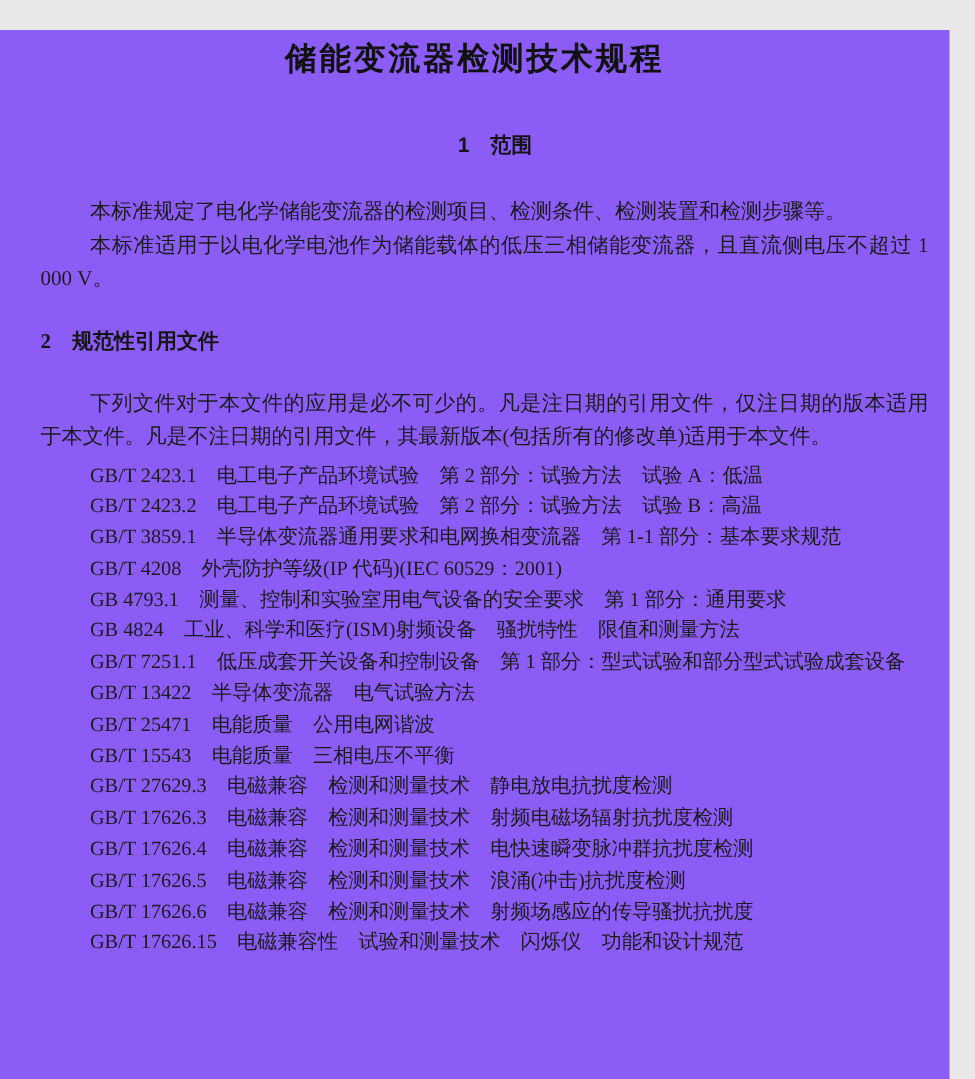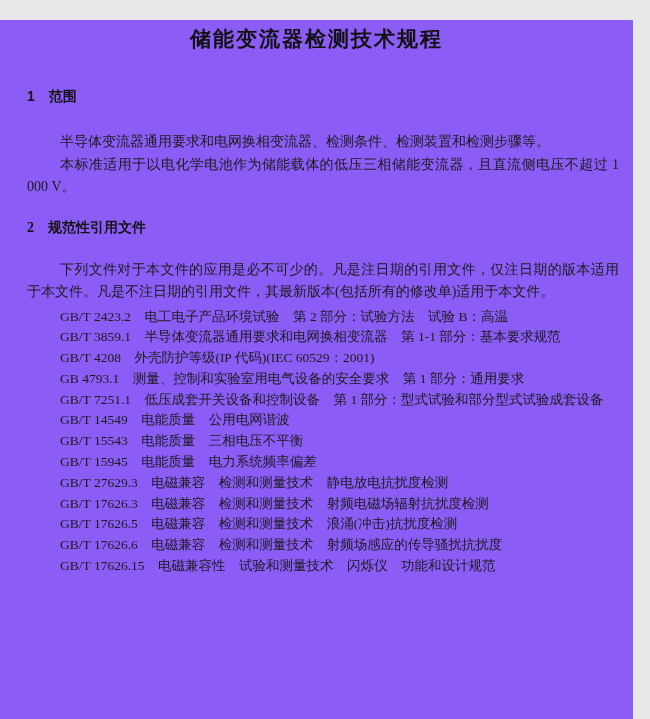--- a/index.html
+++ b/index.html
@@ -24,21 +24,21 @@
     color: #111111;
   }
   .section-heading {
     margin-left: 27px;
     font-family: "Liberation Sans", "DejaVu Sans", sans-serif;
     font-weight: bold;
     font-size: 14px;
     color: #151515;
   }
   .section-heading .sec-num { display: inline-block; margin-right: 14px; }
-  #heading-1 { margin-top: 35px; }
+  #heading-1 { margin-top: 35px; text-align: center; }
   #heading-2 { margin-top: 20px; font-family: Liberation Serif, serif; }
   .body-par {
     margin: 0 14px 0 27px;
     font-size: 14px;
     line-height: 22.5px;
     text-indent: 33px;
     text-align: justify;
   }
   #par-scope-1 { margin-top: 25px; }
   #par-scope-2 { margin-top: 0; }
@@ -62,39 +62,42 @@
 <body>
 
 <div class="page">
 
   <h1 class="doc-title">储能变流器检测技术规程</h1>
 
   <h2 class="section-heading" id="heading-1">
     <span class="sec-num">1</span><span>范围</span>
   </h2>
 
-  <p class="body-par" id="par-scope-1">半导体变流器通用要求和电网换相变流器、检测条件、检测装置和检测步骤等。</p>
+  <p class="body-par" id="par-scope-1">本标准规定了电化学储能变流器的检测项目、检测条件、检测装置和检测步骤等。</p>
 
   <p class="body-par" id="par-scope-2">本标准适用于以电化学电池作为储能载体的低压三相储能变流器，且直流侧电压不超过 1 000 V。</p>
 
   <h2 class="section-heading" id="heading-2">
     <span class="sec-num">2</span><span>规范性引用文件</span>
   </h2>
 
   <p class="body-par" id="par-ref-intro">下列文件对于本文件的应用是必不可少的。凡是注日期的引用文件，仅注日期的版本适用于本文件。凡是不注日期的引用文件，其最新版本(包括所有的修改单)适用于本文件。</p>
 
   <div class="references">
+      <p class="ref-item"><span>GB/T 2423.1　电工电子产品环境试验　第 2 部分：试验方法　试验 A：低温</span></p>
       <p class="ref-item"><span>GB/T 2423.2　电工电子产品环境试验　第 2 部分：试验方法　试验 B：高温</span></p>
       <p class="ref-item"><span>GB/T 3859.1　半导体变流器通用要求和电网换相变流器　第 1-1 部分：基本要求规范</span></p>
       <p class="ref-item"><span>GB/T 4208　外壳防护等级(IP 代码)(IEC 60529：2001)</span></p>
       <p class="ref-item"><span>GB 4793.1　测量、控制和实验室用电气设备的安全要求　第 1 部分：通用要求</span></p>
+      <p class="ref-item"><span>GB 4824　工业、科学和医疗(ISM)射频设备　骚扰特性　限值和测量方法</span></p>
       <p class="ref-item"><span>GB/T 7251.1　低压成套开关设备和控制设备　第 1 部分：型式试验和部分型式试验成套设备</span></p>
-      <p class="ref-item"><span>GB/T 14549　电能质量　公用电网谐波</span></p>
+      <p class="ref-item"><span>GB/T 13422　半导体变流器　电气试验方法</span></p>
+      <p class="ref-item"><span>GB/T 25471　电能质量　公用电网谐波</span></p>
       <p class="ref-item"><span>GB/T 15543　电能质量　三相电压不平衡</span></p>
-      <p class="ref-item"><span>GB/T 15945　电能质量　电力系统频率偏差</span></p>
       <p class="ref-item"><span>GB/T 27629.3　电磁兼容　检测和测量技术　静电放电抗扰度检测</span></p>
       <p class="ref-item"><span>GB/T 17626.3　电磁兼容　检测和测量技术　射频电磁场辐射抗扰度检测</span></p>
+      <p class="ref-item"><span>GB/T 17626.4　电磁兼容　检测和测量技术　电快速瞬变脉冲群抗扰度检测</span></p>
       <p class="ref-item"><span>GB/T 17626.5　电磁兼容　检测和测量技术　浪涌(冲击)抗扰度检测</span></p>
       <p class="ref-item"><span>GB/T 17626.6　电磁兼容　检测和测量技术　射频场感应的传导骚扰抗扰度</span></p>
       <p class="ref-item"><span>GB/T 17626.15　电磁兼容性　试验和测量技术　闪烁仪　功能和设计规范</span></p>
     </div>
 
 </div>
 
 </body></html>

